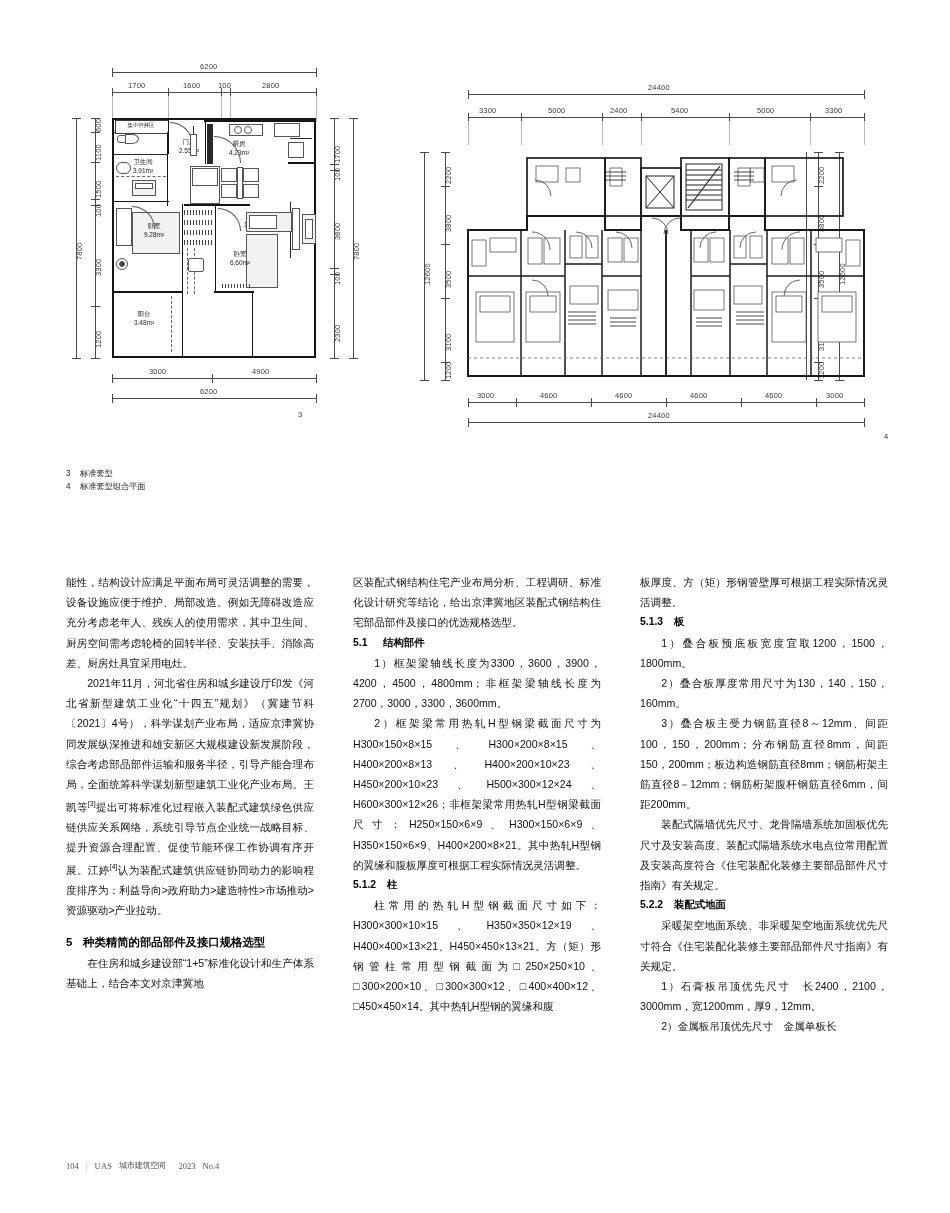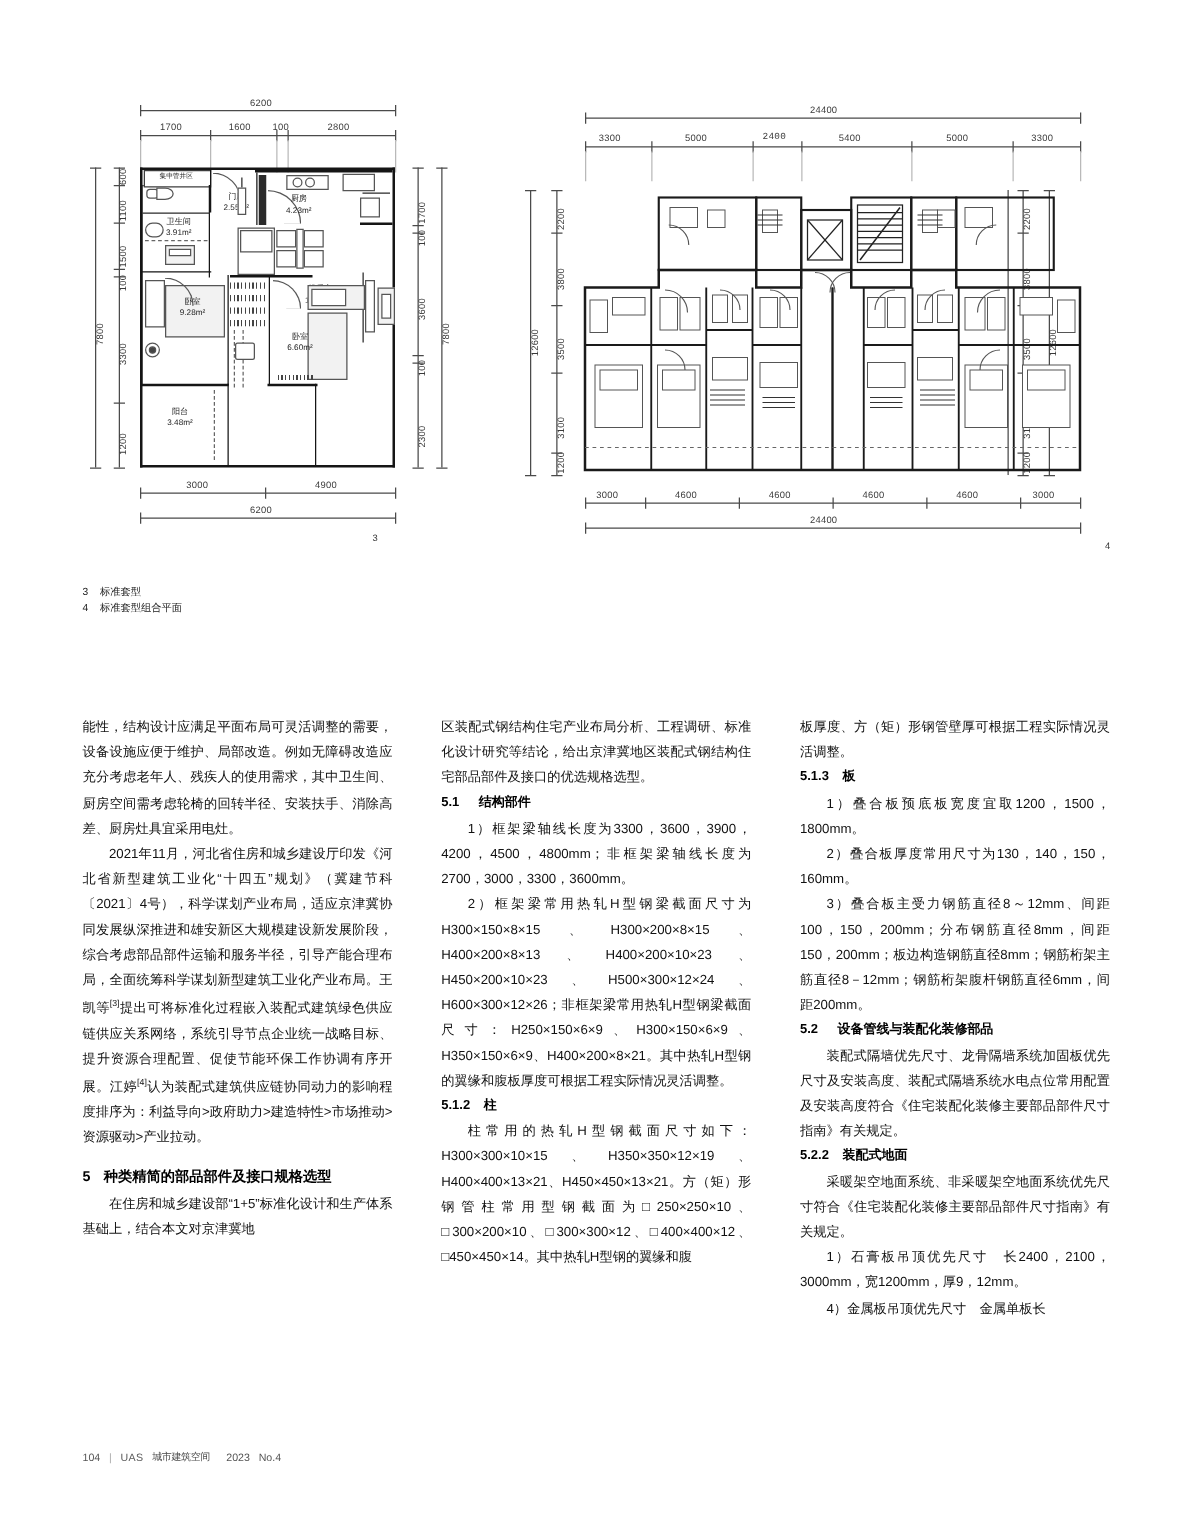--- a/index.html
+++ b/index.html
@@ -9,21 +9,21 @@
     color:#1b1b1b;
     -webkit-font-smoothing:antialiased;
   }
   .page{position:absolute;inset:0;}
 
   
   .figures{position:absolute;left:0;top:0;width:950px;height:455px;}
 
   .fig{position:absolute;}
   
-  #fig3{left:66px;top:78px;width:300px;height:360px;}
+  #fig3{left:66px;top:62px;width:300px;height:360px;}
   
   #fig4{left:420px;top:80px;width:490px;height:360px;}
 
   .dimline{position:absolute;background:#4a4a4a;}
   .dimline.h{height:1px;}
   .dimline.v{width:1px;}
   .tick{position:absolute;background:#4a4a4a;width:1px;height:7px;}
   .tick.h{width:7px;height:1px;}
   .dimtxt{
     position:absolute;font-size:7.5px;color:#3a3a3a;letter-spacing:.2px;
@@ -85,20 +85,21 @@
     font-size:10.4px;font-weight:bold;line-height:20.2px;color:#000;margin:0;
   }
   .h3 .num{display:inline-block;min-width:34px;}
   sup{font-size:7px;vertical-align:super;}
 
   
   .footer{
     position:absolute;left:66px;top:1160px;width:700px;
     font-size:8.5px;color:#555;display:flex;align-items:center;gap:7px;
     border-top:0;
+    font-family:Liberation Serif, serif;
   }
   .footer .bar{color:#aaa;}
   .footer .logo{
     font-size:8.5px;color:#5a5a5a;letter-spacing:.3px;
   }
   .footer .logocn{font-size:8px;color:#4a4a4a;letter-spacing:-.3px;}
 </style>
 </head>
 <body>
 
@@ -310,21 +311,21 @@
       <div class="dimline h" style="left:48px;top:37px;width:396px;"></div>
       <div class="tick" style="left:48px;top:33px;height:9px;"></div>
       <div class="tick" style="left:101px;top:33px;height:9px;"></div>
       <div class="tick" style="left:182px;top:33px;height:9px;"></div>
       <div class="tick" style="left:221px;top:33px;height:9px;"></div>
       <div class="tick" style="left:309px;top:33px;height:9px;"></div>
       <div class="tick" style="left:390px;top:33px;height:9px;"></div>
       <div class="tick" style="left:444px;top:33px;height:9px;"></div>
       <div class="dimtxt" style="left:59px;top:26px;">3300</div>
       <div class="dimtxt" style="left:128px;top:26px;">5000</div>
-      <div class="dimtxt" style="left:190px;top:26px;font-family:Liberation Mono, monospace;">2400</div>
+      <div class="dimtxt" style="left:190px;top:26px;">2400</div>
       <div class="dimtxt" style="left:251px;top:26px;">5400</div>
       <div class="dimtxt" style="left:337px;top:26px;">5000</div>
       <div class="dimtxt" style="left:405px;top:26px;">3300</div>
 
       <div class="gridline" style="left:48px;top:41px;width:1px;height:24px;"></div>
       <div class="gridline" style="left:101px;top:41px;width:1px;height:24px;"></div>
       <div class="gridline" style="left:182px;top:41px;width:1px;height:24px;"></div>
       <div class="gridline" style="left:221px;top:41px;width:1px;height:24px;"></div>
       <div class="gridline" style="left:309px;top:41px;width:1px;height:24px;"></div>
       <div class="gridline" style="left:390px;top:41px;width:1px;height:24px;"></div>
@@ -590,32 +591,29 @@
       <p class="p">板厚度、方（矩）形钢管壁厚可根据工程实际情况灵活调整。</p>
 
       <div class="h3">
         <span class="num">5.1.3</span><span>板</span>
       </div>
 
       <p class="p indent">1）叠合板预底板宽度宜取1200，1500，1800mm。</p>
       <p class="p indent">2）叠合板厚度常用尺寸为130，140，150，160mm。</p>
       <p class="p indent">3）叠合板主受力钢筋直径8～12mm、间距100，150，200mm；分布钢筋直径8mm，间距150，200mm；板边构造钢筋直径8mm；钢筋桁架主筋直径8－12mm；钢筋桁架腹杆钢筋直径6mm，间距200mm。</p>
 
-      <div class="h2">
-        <span class="num">5.2</span><span>设备管线与装配化装修部品</span>
-      </div>
       <p class="p indent">装配式隔墙优先尺寸、龙骨隔墙系统加固板优先尺寸及安装高度、装配式隔墙系统水电点位常用配置及安装高度符合《住宅装配化装修主要部品部件尺寸指南》有关规定。</p>
 
       <div class="h3">
         <span class="num">5.2.2</span><span>装配式地面</span>
       </div>
       <p class="p indent">采暖架空地面系统、非采暖架空地面系统优先尺寸符合《住宅装配化装修主要部品部件尺寸指南》有关规定。</p>
 
       <p class="p indent">1）石膏板吊顶优先尺寸　长2400，2100，3000mm，宽1200mm，厚9，12mm。</p>
-      <p class="p indent">4）金属板吊顶优先尺寸　金属单板长</p>
+      <p class="p indent">2）金属板吊顶优先尺寸　金属单板长</p>
     </div>
   </div>
 
   <div class="footer">
     <span>104</span>
     <span class="bar">|</span>
     <span class="logo">UAS</span>
     <span class="logocn">城市建筑空间</span>
     <span style="margin-left:6px;">2023</span>
     <span>No.4</span>

